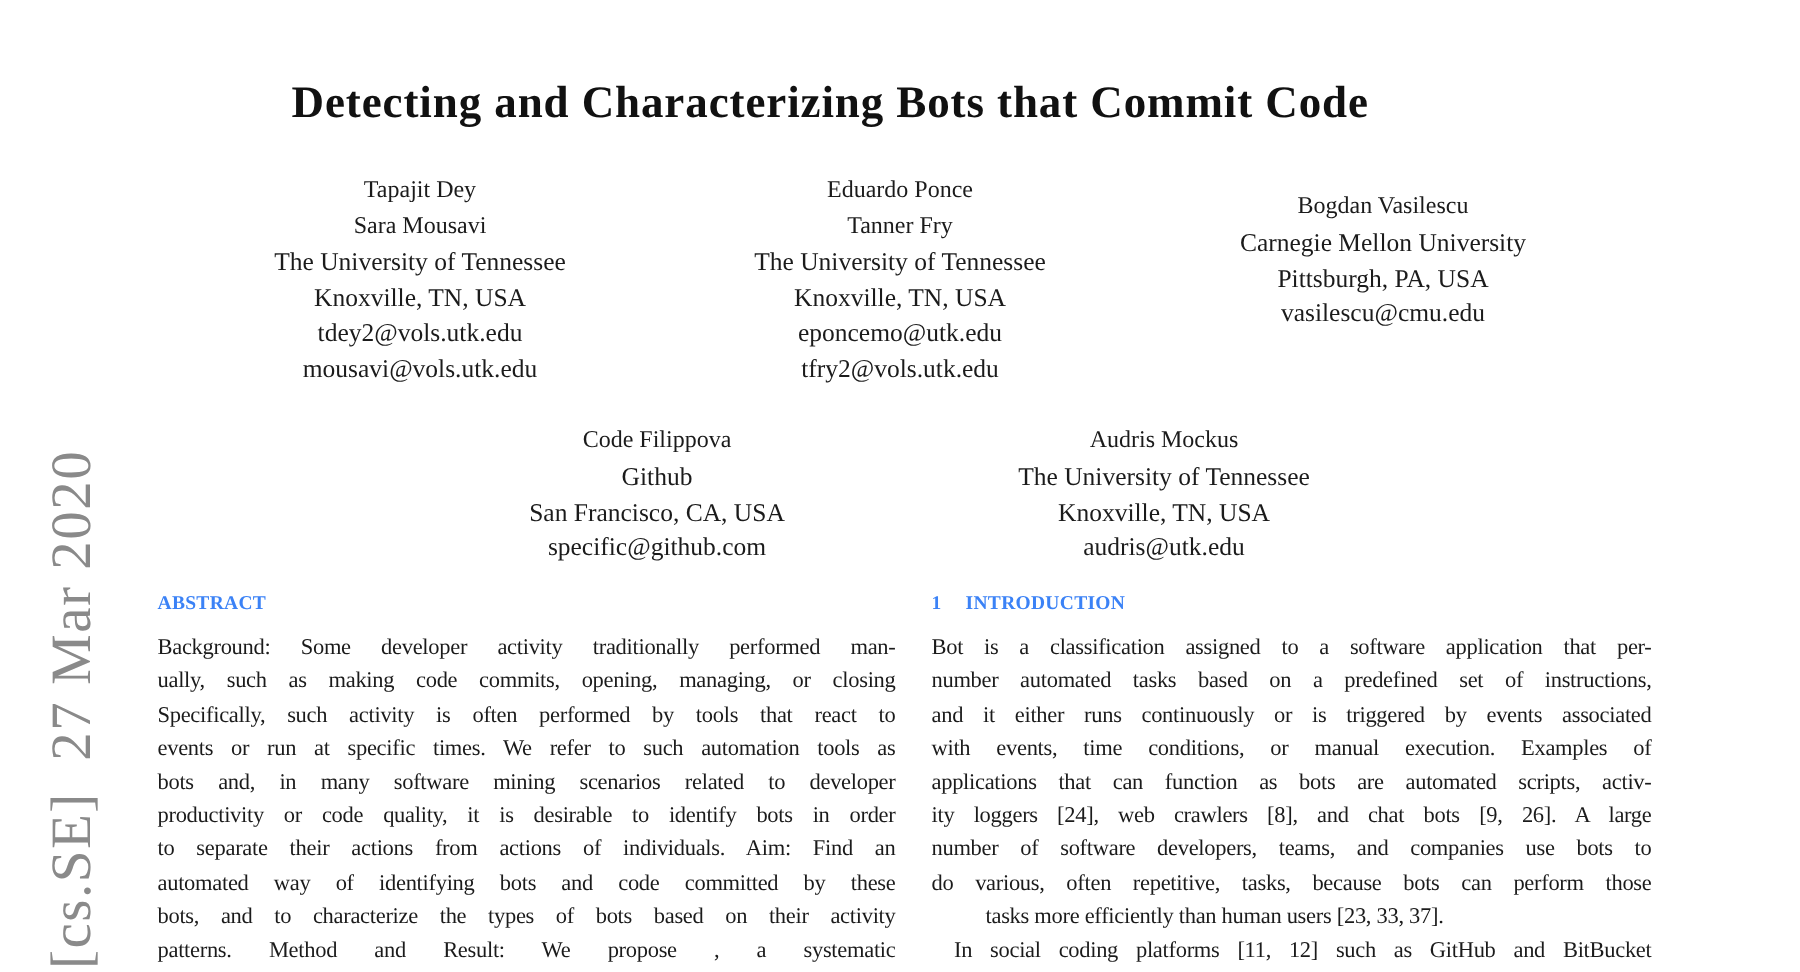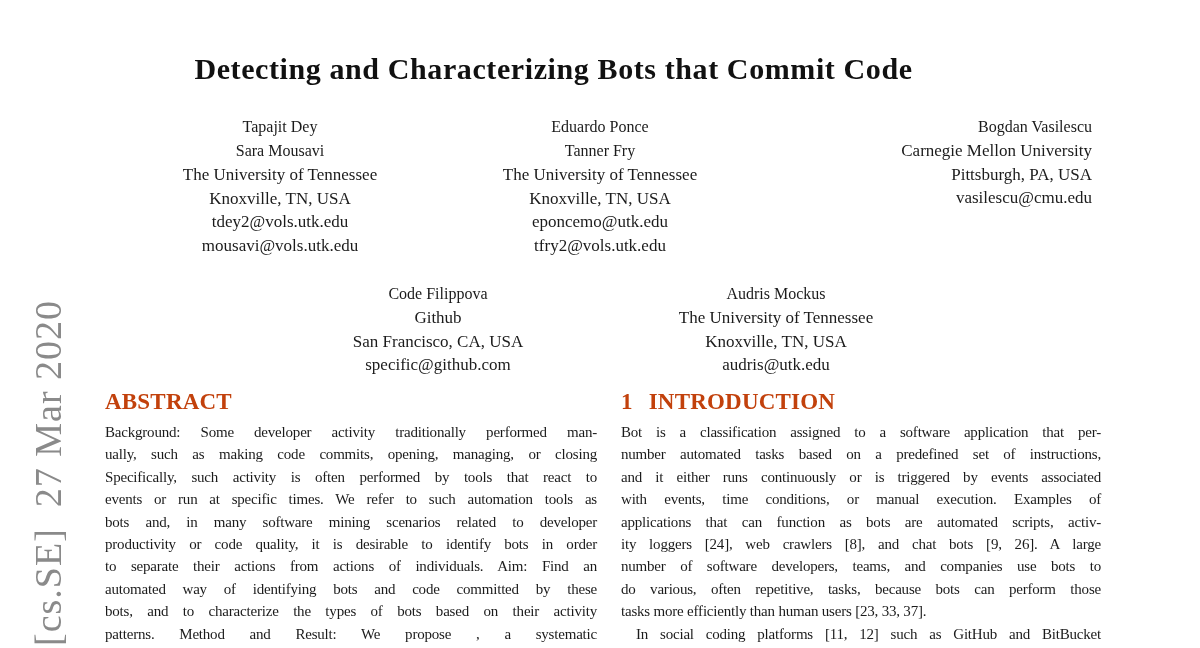--- a/index.html
+++ b/index.html
@@ -38,42 +38,42 @@
   .author-block {
     position: absolute;
     width: 340px;
     transform: translateX(-50%);
     text-align: center;
   }
   .author-block .name { font-size: 16px; line-height: 24px; }
   .author-block .affil { font-size: 17px; line-height: 23.5px; }
   .ab1 { left: 280px; top: 115px; }
   .ab2 { left: 600px; top: 115px; }
-  .ab3 { left: 922px; top: 115px; text-align: right; }
+  .ab3 { left: 922px; top: 126px; }
   .ab4 { left: 438px; top: 282px; }
   .ab5 { left: 776px; top: 282px; }
   .col { position: absolute; top: 391px; }
   .col-left  { left: 105px; width: 492px; }
   .col-right { left: 621px; width: 480px; }
   .sec-heading {
-    font-size: 23px;
+    font-size: 13px;
     font-weight: bold;
     letter-spacing: 0.2px;
-    color: #c2410c;
+    color: #3b82f6;
     margin-bottom: 9px;
     line-height: 21px;
   }
   .sec-num { display: inline-block; margin-right: 16px; }
   .par { font-size: 15px; letter-spacing: -0.2px; }
   .tline {
     line-height: 22.4px;
     text-align: justify;
     text-align-last: justify;
   }
-  .tline.end { text-align-last: left; }
+  .tline.end { text-align-last: left; margin-left: 36px; }
   .tline.ind { text-indent: 15px; }
 </style>
 </head>
 <body>
 
 <div class="page">
 
   <div class="arxiv-stamp">[cs.SE]  27 Mar 2020</div>
 
   <h1 class="paper-title">Detecting and Characterizing Bots that Commit Code</h1>

